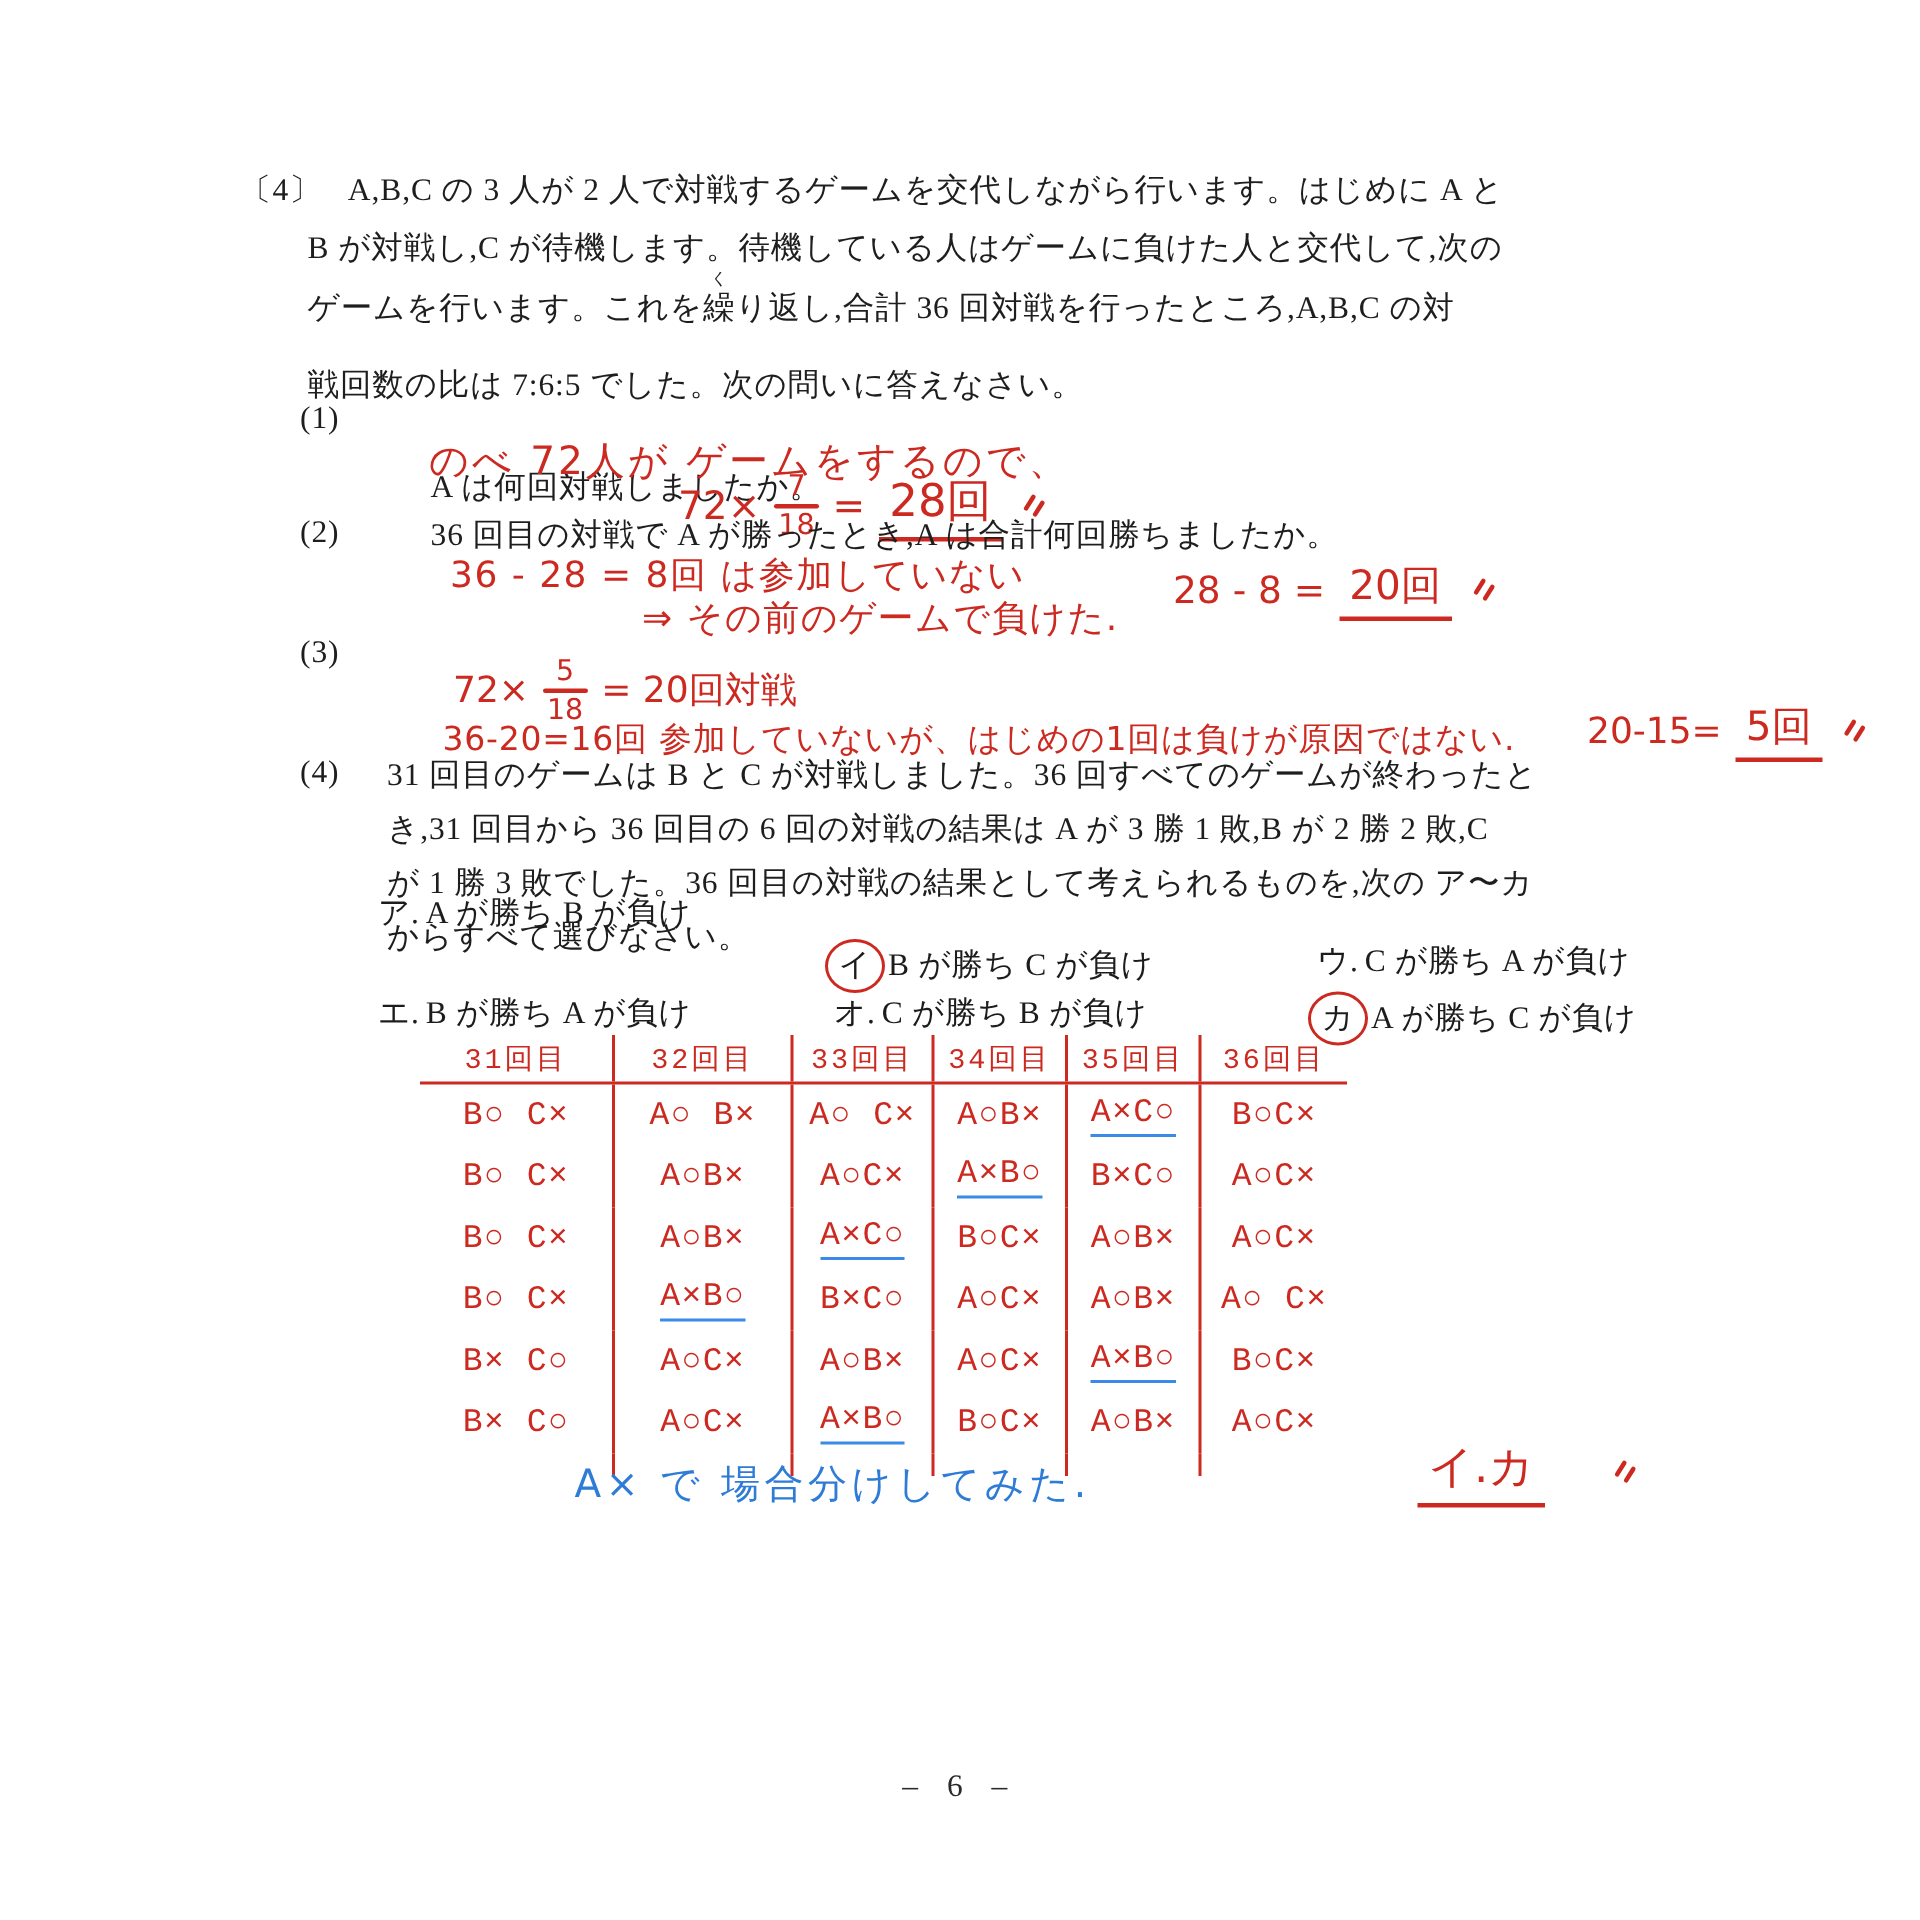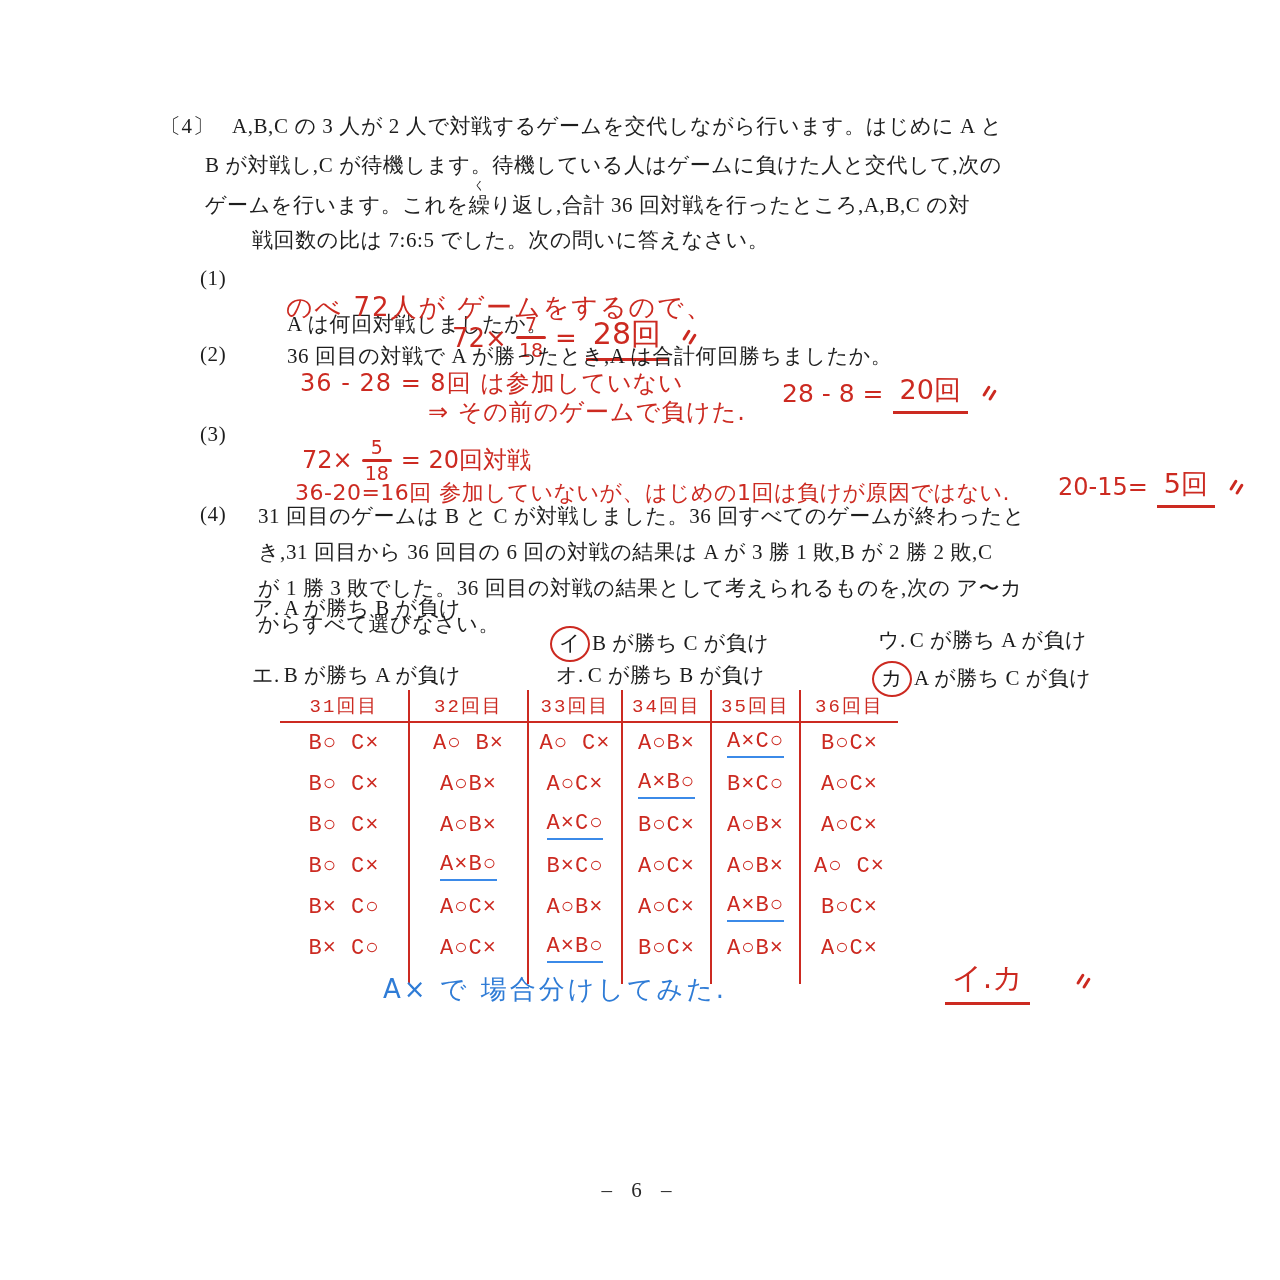--- a/index.html
+++ b/index.html
@@ -44,21 +44,21 @@
   .footer{position:absolute;left:0;right:0;top:1178px;text-align:center;font-size:21px;letter-spacing:7px;color:#2a2a2a;}
 </style>
 </head>
 <body>
 
 <div class="sheet">
 
   <div class="abs print" style="left:160px;top:112px;"><span>〔4〕</span>&nbsp;&nbsp;&nbsp;<span>A,B,C の 3 人が 2 人で対戦するゲームを交代しながら行います。はじめに A と</span></div>
   <div class="abs print" style="left:205px;top:151px;">B が対戦し,C が待機します。待機している人はゲームに負けた人と交代して,次の</div>
   <div class="abs print" style="left:205px;top:191px;"><span>ゲームを行います。これを</span><span class="rubywrap"><span class="rt">く</span><span>繰</span></span><span>り返し,合計 36 回対戦を行ったところ,A,B,C の対</span></div>
-  <div class="abs print" style="left:205px;top:226px;margin-left:47px;">戦回数の比は 7:6:5 でした。次の問いに答えなさい。</div>
+  <div class="abs print" style="left:205px;top:242px;">戦回数の比は 7:6:5 でした。次の問いに答えなさい。</div>
 
   <div class="abs print" style="left:200px;top:266px;">(1)</div>
   <div class="abs print" style="left:287px;top:266px;margin-top:44px;">A は何回対戦しましたか。</div>
   <div class="abs hand" style="left:286px;top:290px;font-size:26px;letter-spacing:2px;">のべ 72人が ゲームをするので、</div>
   <div class="abs hand expr" style="left:452px;top:314px;font-size:26px;">
     <span>72×</span>
     <span class="frac">
         <span class="fnum">7</span>
         <span class="fbar"></span>
         <span class="fden">18</span>

